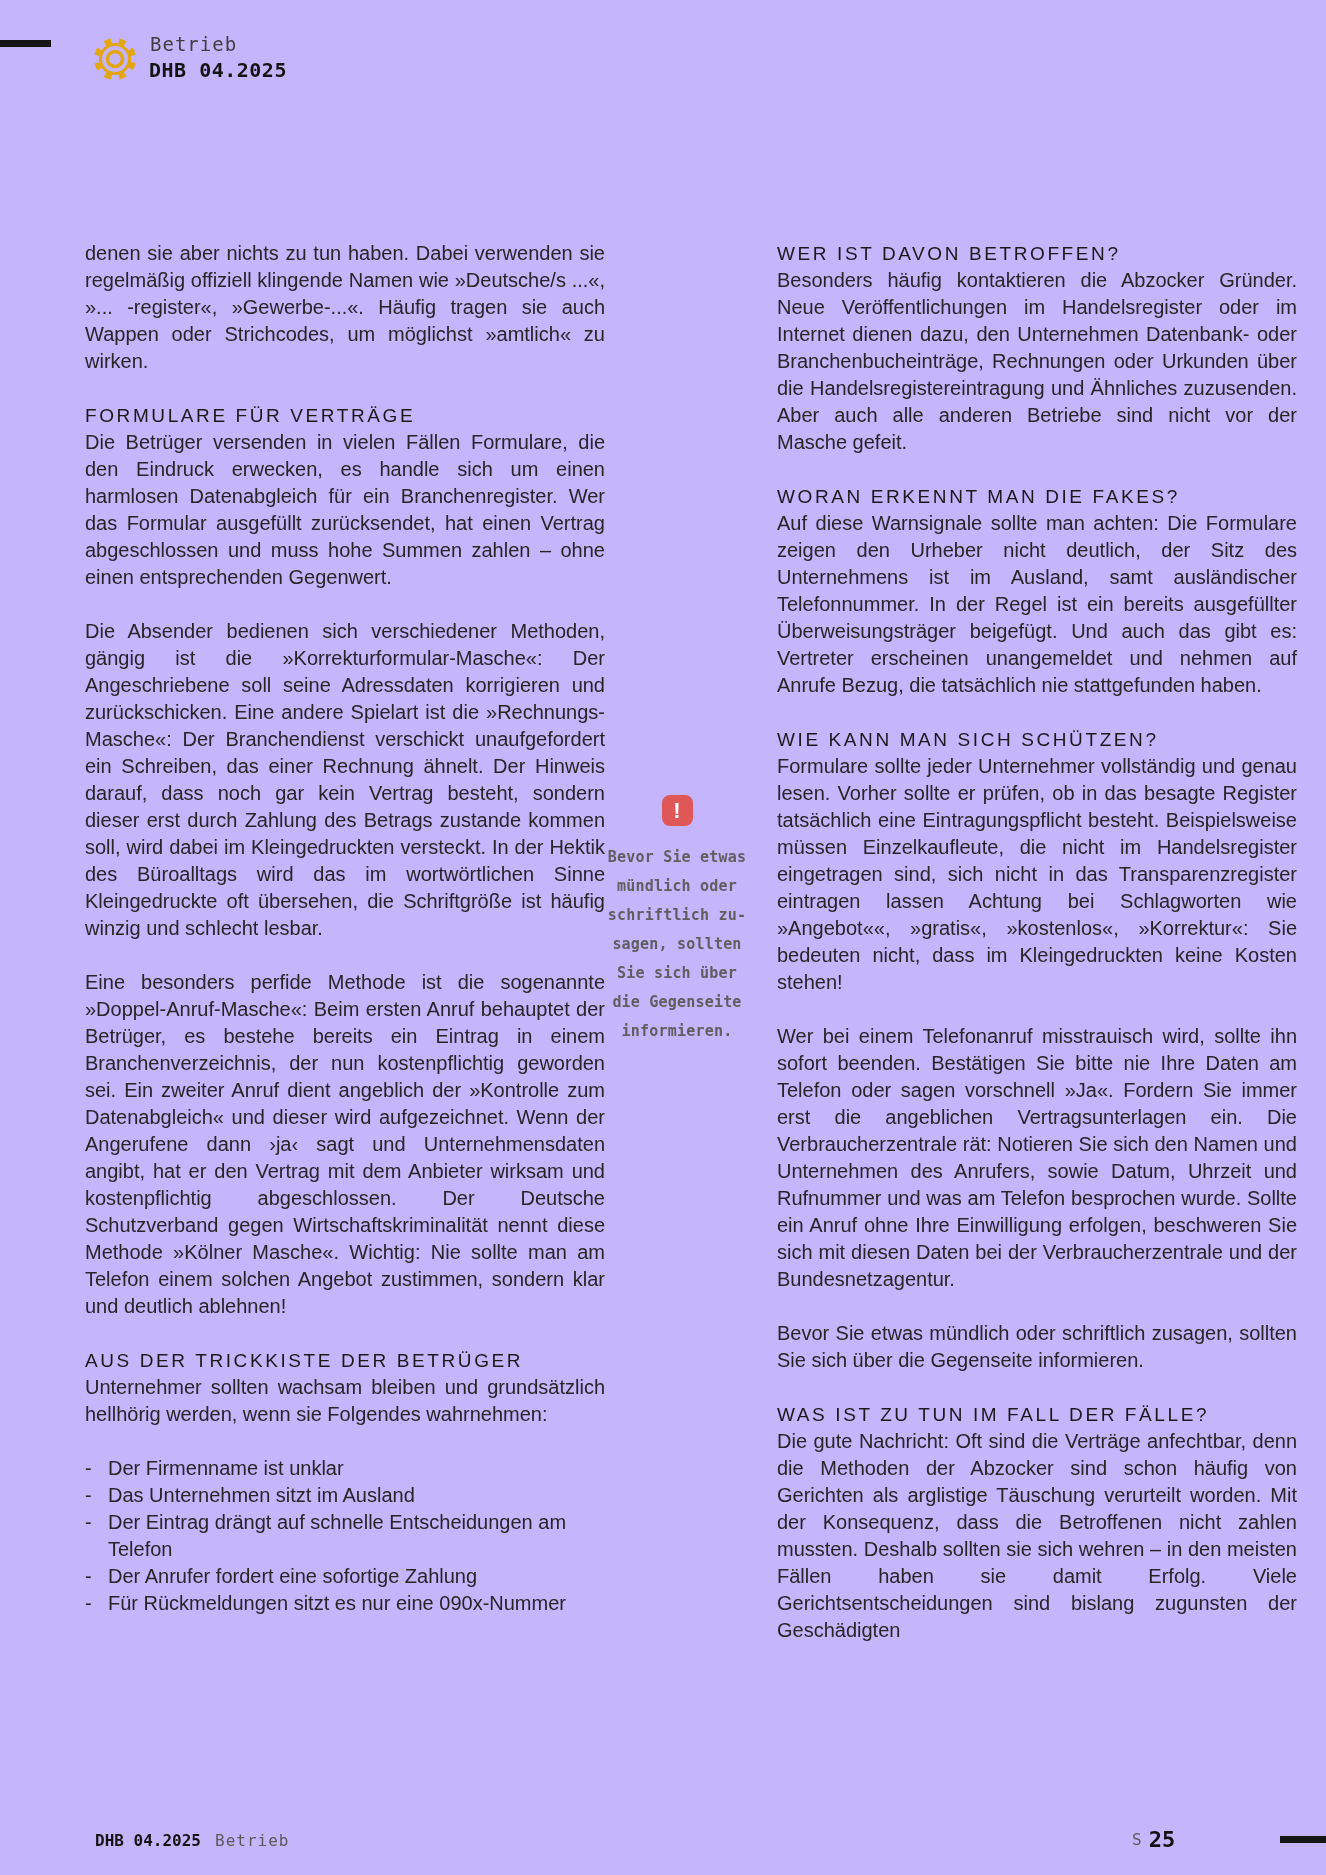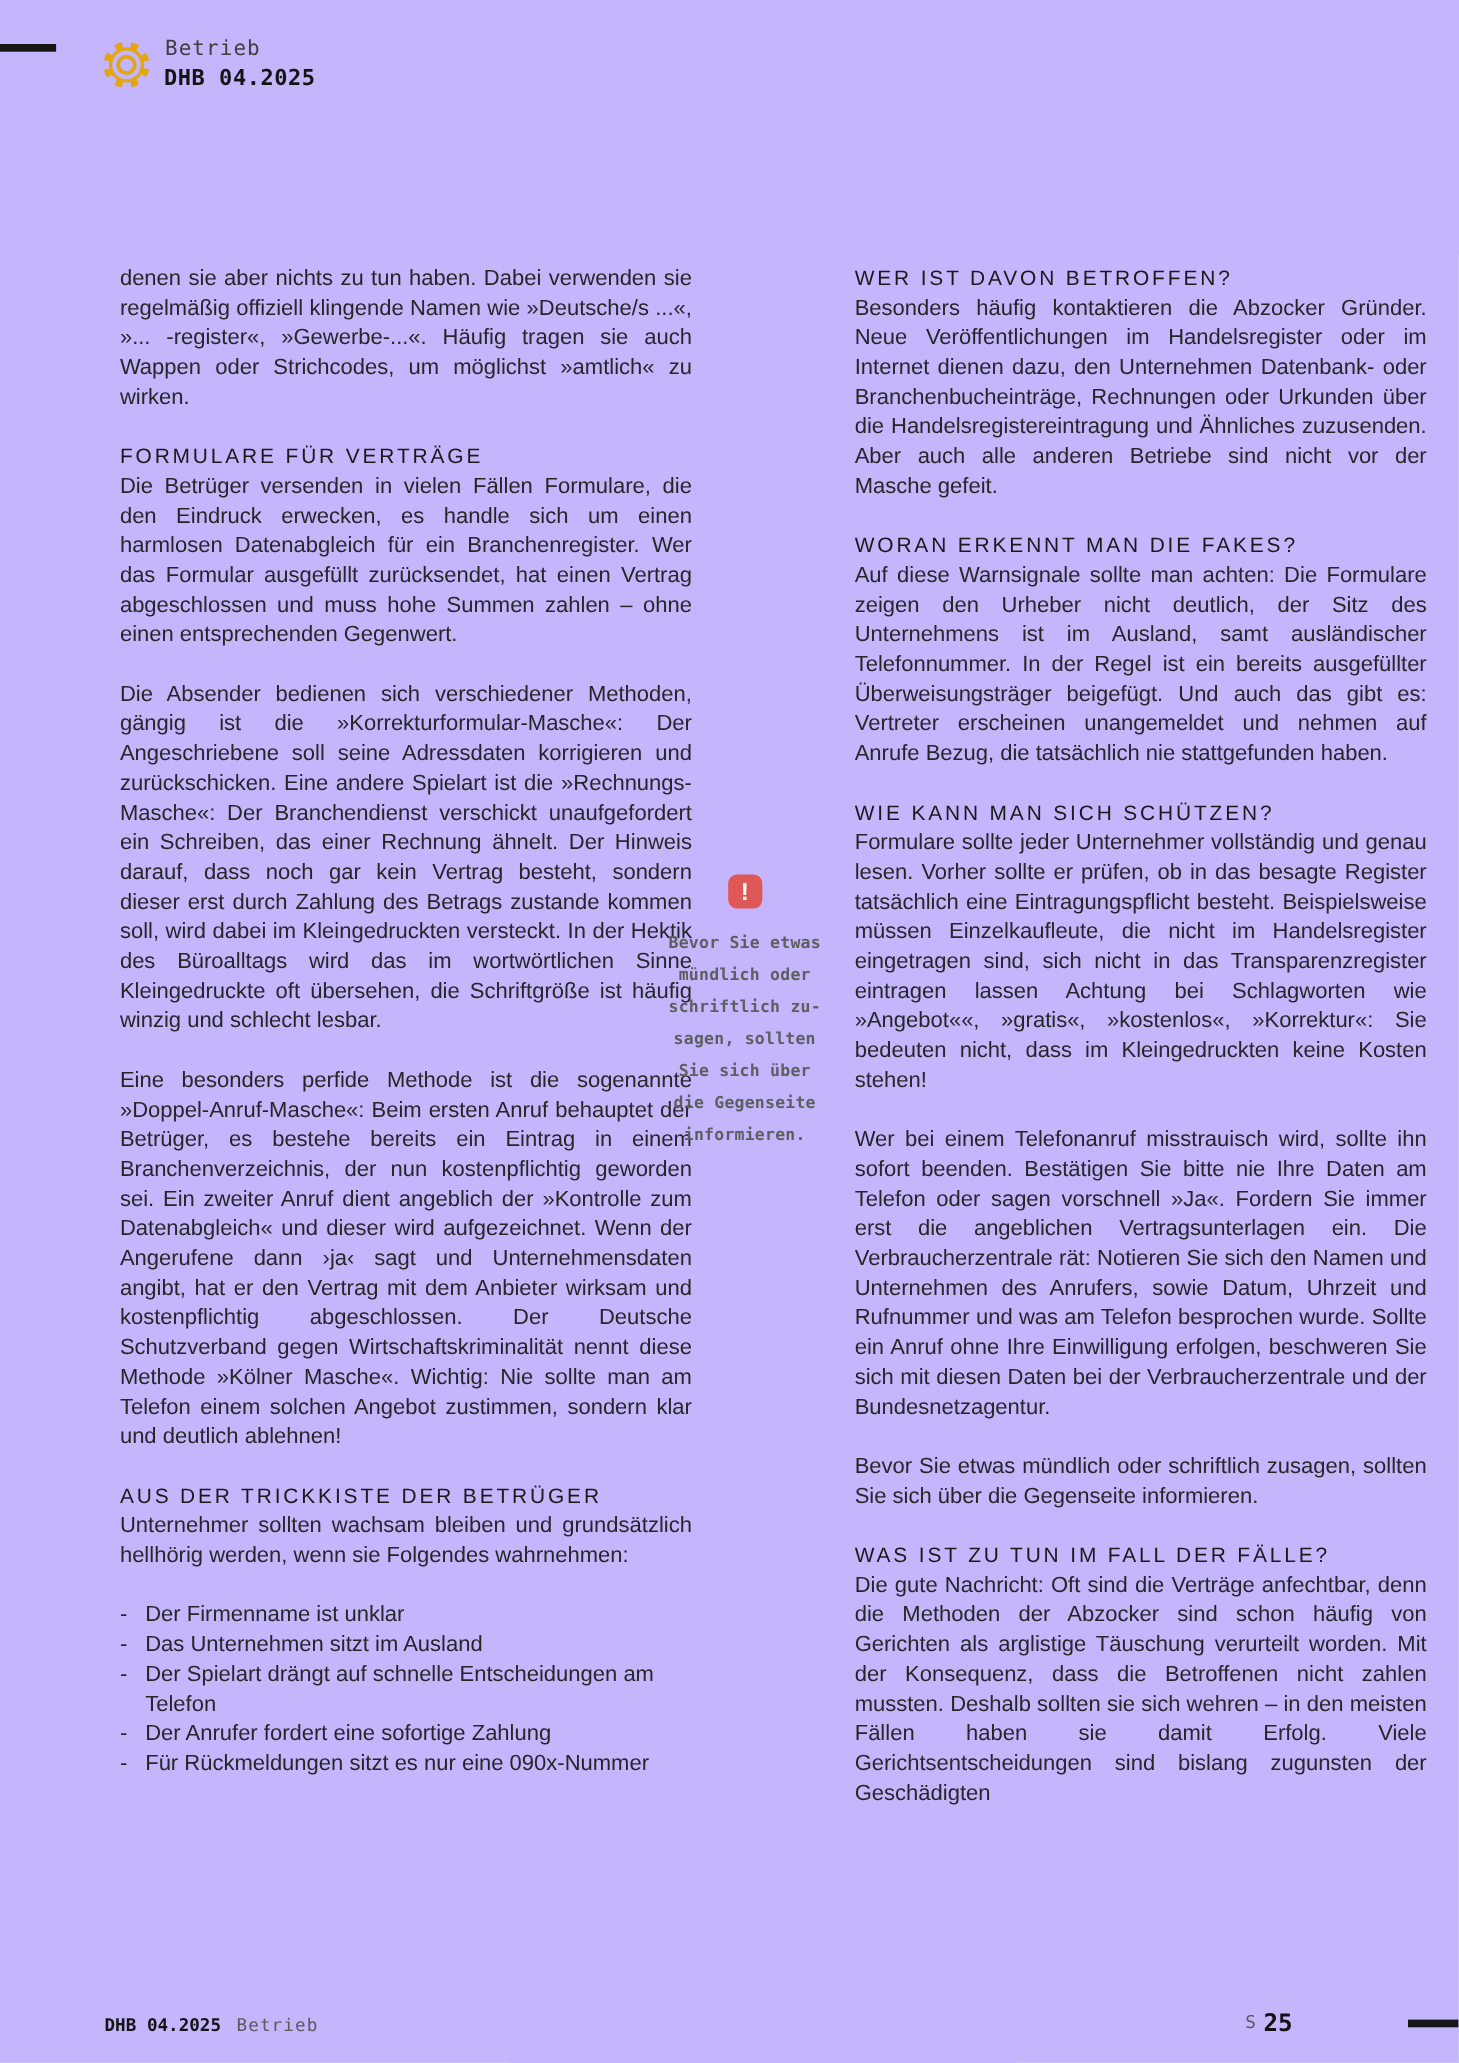--- a/index.html
+++ b/index.html
@@ -22,21 +22,21 @@
     font-family:"DejaVu Sans Mono", monospace;
     font-size:19px;color:#3e3e3e;letter-spacing:1px;
   }
   .issue{
     position:absolute;left:149px;top:58px;
     font-family:"DejaVu Sans Mono", monospace;
     font-weight:bold;font-size:20px;color:#141414;letter-spacing:0.5px;
   }
   
   .col{position:absolute;top:240px;width:520px;font-size:20px;line-height:27px;text-align:justify;}
-  .col-left{left:85px;margin-left:24px;}
+  .col-left{left:85px;}
   .col-right{left:777px;}
   .col p{margin:0 0 27px 0;}
   .col h2{
     margin:13px 0 0 0;
     font-size:19px;line-height:27px;
     font-weight:normal;color:#1a1a1a;
     letter-spacing:2.6px;text-align:left;
   }
   .col > :first-child{margin-top:0;}
   
@@ -112,21 +112,21 @@
       <div class="li">
         <span class="dash">-</span>
         <span>Der Firmenname ist unklar</span>
       </div>
       <div class="li">
         <span class="dash">-</span>
         <span>Das Unternehmen sitzt im Ausland</span>
       </div>
       <div class="li">
         <span class="dash">-</span>
-        <span>Der Spielart drängt auf schnelle Entscheidungen am Telefon</span>
+        <span>Der Eintrag drängt auf schnelle Entscheidungen am Telefon</span>
       </div>
       <div class="li">
         <span class="dash">-</span>
         <span>Der Anrufer fordert eine sofortige Zahlung</span>
       </div>
       <div class="li">
         <span class="dash">-</span>
         <span>Für Rückmeldungen sitzt es nur eine 090x-Nummer</span>
       </div>
     </div>

